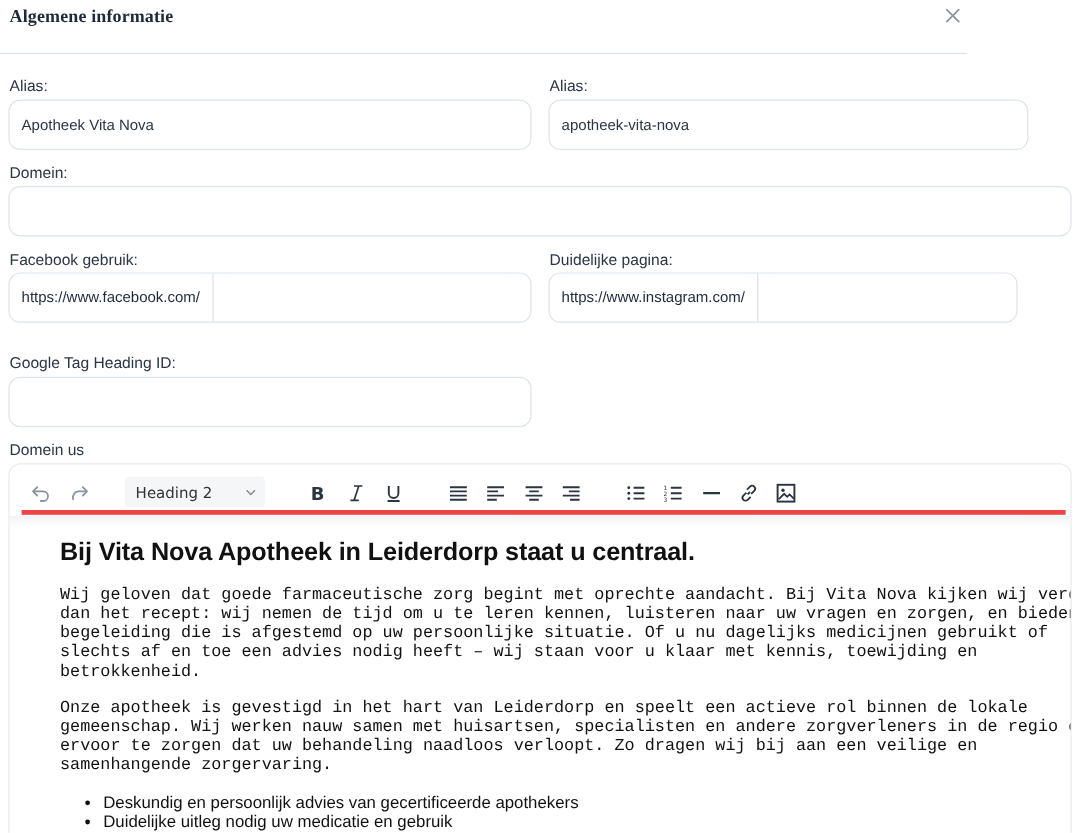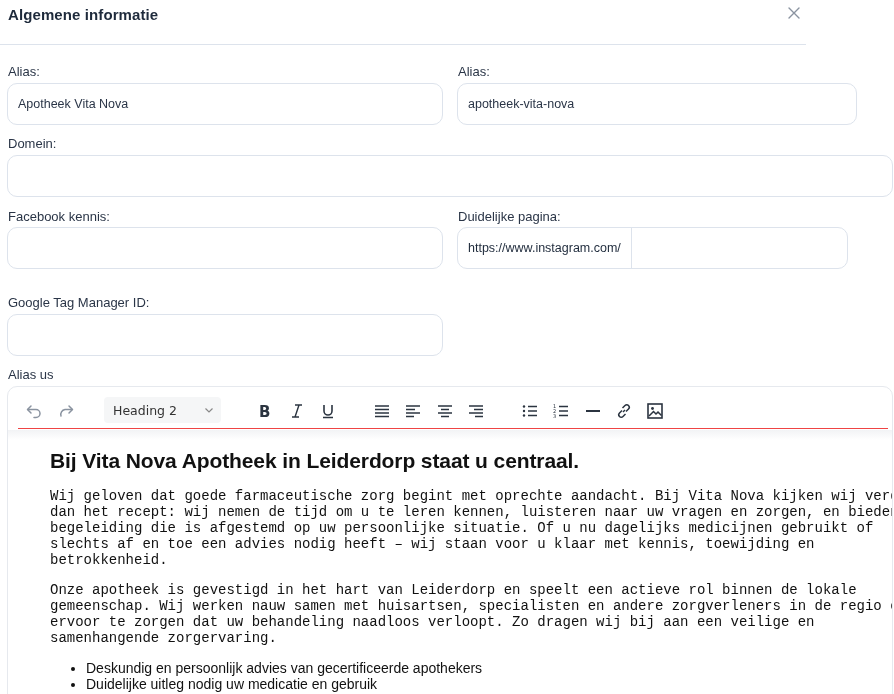--- a/index.html
+++ b/index.html
@@ -1,29 +1,29 @@
 <!DOCTYPE html>
 <html><head>
 <meta charset="utf-8">
 <style>
   * { box-sizing: border-box; margin: 0; padding: 0; }
   html, body { width: 894px; height: 694px; overflow: hidden; background: #ffffff; }
   body { font-family: "Liberation Sans", "DejaVu Sans", sans-serif; color: #1e2a3b; position: relative; }
 
-  .header { position: absolute; left: 0; top: 0; width: 806px; height: 45px; border-bottom: 1px solid #dde3ec; }
+  .header { position: absolute; left: 0; top: 0; width: 806px; height: 45px; border-bottom: 1px solid #dde3ec; font-family: Liberation Serif, serif; }
   .title { position: absolute; left: 8px; top: 6px; font-size: 15px; font-weight: bold; color: #1e2a3b; letter-spacing: 0.1px; }
   .close { position: absolute; right: 4px; top: 5px; width: 16px; height: 16px; cursor: pointer; }
 
   .label { position: absolute; font-size: 13px; color: #2a3547; }
   .field { position: absolute; height: 42px; border: 1px solid #dde3ec; border-radius: 10px; background: #fff; font-size: 12.5px; color: #2a3547; display: flex; align-items: center; padding-left: 10px; text-align: right; }
   .field.group { padding-left: 0; }
   .prefix { height: 100%; display: flex; align-items: center; padding: 0 10px; border-right: 1px solid #dde3ec; color: #1e2a3b; font-size: 12.5px; }
 
   .editor { position: absolute; left: 7px; top: 386px; width: 886px; height: 320px; border: 1px solid #e6e9ee; border-radius: 10px; background: #fff; overflow: hidden; }
-  .toolbar { position: absolute; left: 10px; top: 6px; width: 870px; height: 36px; border-bottom: 1px solid #ef4444; }
+  .toolbar { position: absolute; left: 10px; top: 6px; width: 870px; height: 36px; border-bottom: 4px solid #ef4444; }
   .toolbar-shadow { position: absolute; left: 0; top: 43px; width: 886px; height: 10px; background: linear-gradient(#f2f3f5, #ffffff); }
   .tb-btn { position: absolute; top: 8px; width: 20px; height: 20px; display: flex; align-items: center; justify-content: center; cursor: pointer; }
   .select { position: absolute; left: 86px; top: 4px; width: 117px; height: 26px; background: #f5f6f7; border-radius: 4px; font-family: "DejaVu Sans", sans-serif; font-size: 12.5px; color: #333; display: flex; align-items: center; padding-left: 9px; }
   .select .chev { position: absolute; right: 6px; top: 7px; }
 
   .content { position: absolute; left: 9px; top: 62px; width: 870px; font-family: "Liberation Sans", sans-serif; color: #111; margin-left: 33px; }
   .content h2 { font-size: 21px; font-weight: bold; margin-bottom: 15px; letter-spacing: -0.1px; }
   .content p { font-size: 14px; line-height: 16px; margin-bottom: 14px; font-family: Liberation Mono, monospace; }
   .content ul { font-size: 14px; line-height: 16px; padding-left: 36px; }
   .content li { list-style: disc; }
@@ -48,37 +48,38 @@
 <div class="label" style="left:458px;top:64px;">Alias:</div>
 <div class="field" style="left:457px;top:83px;width:400px;">
   <span>apotheek-vita-nova</span>
 </div>
 
 <div class="label" style="left:8px;top:136px;text-align:right;">Domein:</div>
 <div class="field" style="left:7px;top:155px;width:886px;">
   <span></span>
 </div>
 
-<div class="label" style="left:8px;top:209px;">Facebook kennis:</div>
+<div class="label" style="left:8px;top:209px;">Facebook gebruik:</div>
 <div class="field group" style="left:7px;top:227px;width:436px;">
+  <div class="prefix">https://www.facebook.com/</div>
   <div style="flex:1;height:100%;"></div>
 </div>
 
 <div class="label" style="left:458px;top:209px;">Duidelijke pagina:</div>
 <div class="field group" style="left:457px;top:227px;width:391px;">
   <div class="prefix">https://www.instagram.com/</div>
   <div style="flex:1;height:100%;"></div>
 </div>
 
-<div class="label" style="left:8px;top:295px;">Google Tag Manager ID:</div>
+<div class="label" style="left:8px;top:295px;">Google Tag Heading ID:</div>
 <div class="field" style="left:7px;top:314px;width:436px;">
   <span></span>
 </div>
 
-<div class="label" style="left:8px;top:367px;">Alias us</div>
+<div class="label" style="left:8px;top:367px;">Domein us</div>
 
 <div class="editor">
   <div class="toolbar">
     <div class="tb-btn" style="left:6px;">
       <svg width="18" height="18" viewBox="0 0 18 18">
           <path d="M6 4 L2.5 7.5 L6 11" fill="none" stroke="#8a93a0" stroke-width="1.5" stroke-linecap="round" stroke-linejoin="round"></path>
           <path d="M3 7.5 H11 A4 4 0 0 1 11 15.5 H9" fill="none" stroke="#8a93a0" stroke-width="1.5" stroke-linecap="round"></path>
         </svg>
     </div>
     <div class="tb-btn" style="left:38px;">

